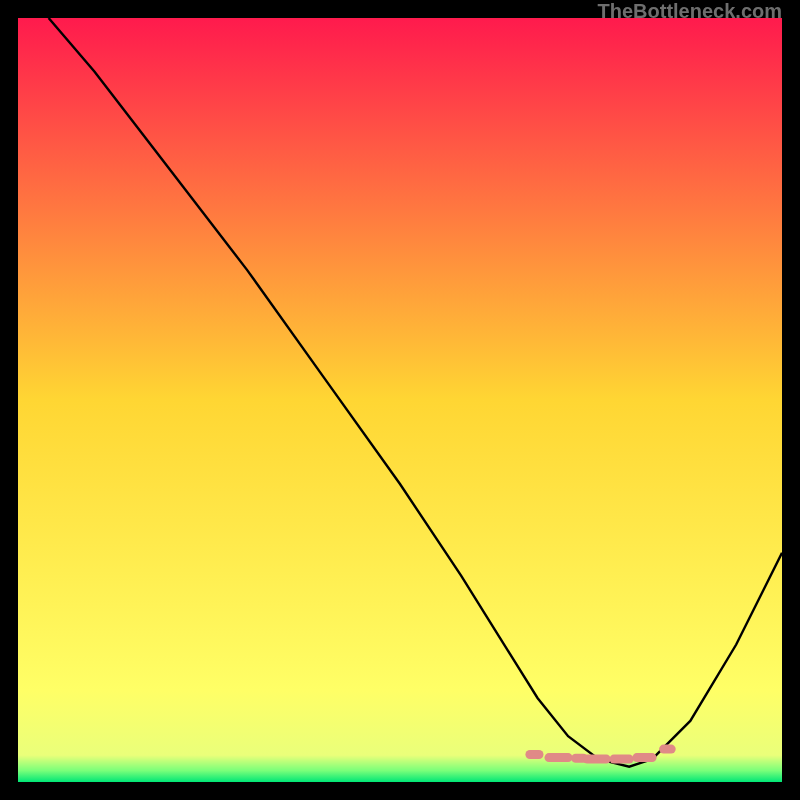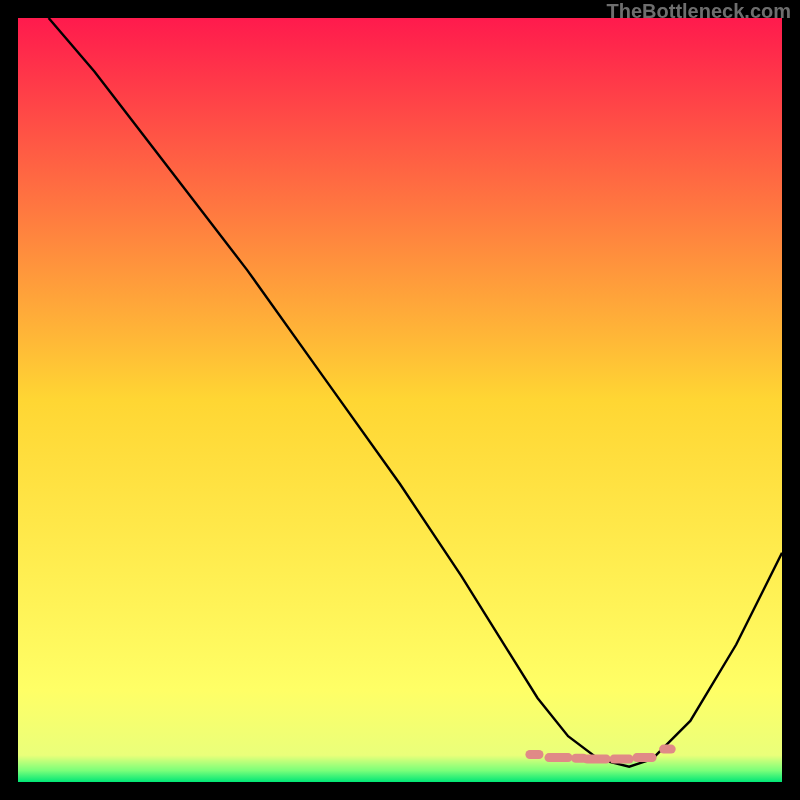--- a/index.html
+++ b/index.html
@@ -14,21 +14,21 @@
     position: absolute;
     left: 18px;
     top: 18px;
     width: 764px;
     height: 764px;
     background: #000;
   }
   .watermark {
     position: absolute;
     top: 0px;
-    right: 9px;
+    right: 18px;
     font-family: Arial, Helvetica, sans-serif;
     font-size: 20px;
     font-weight: 600;
     color: #6e6e6e;
     letter-spacing: 0px;
   }
   svg {
     position: absolute;
     left: 0;
     top: 0;

